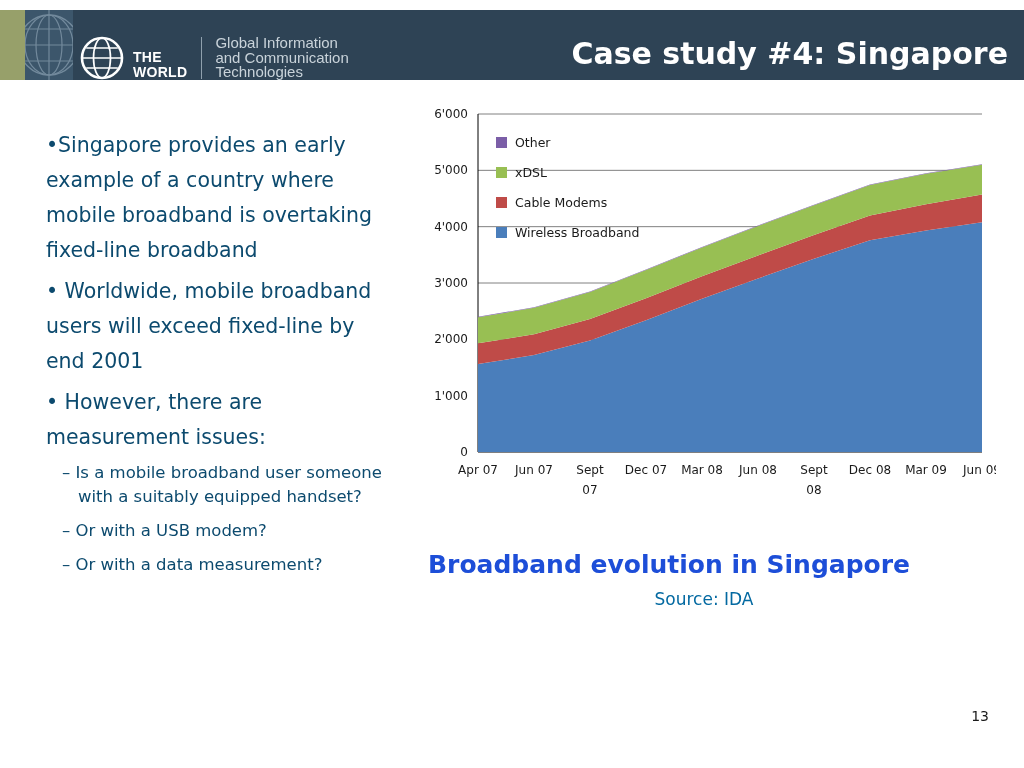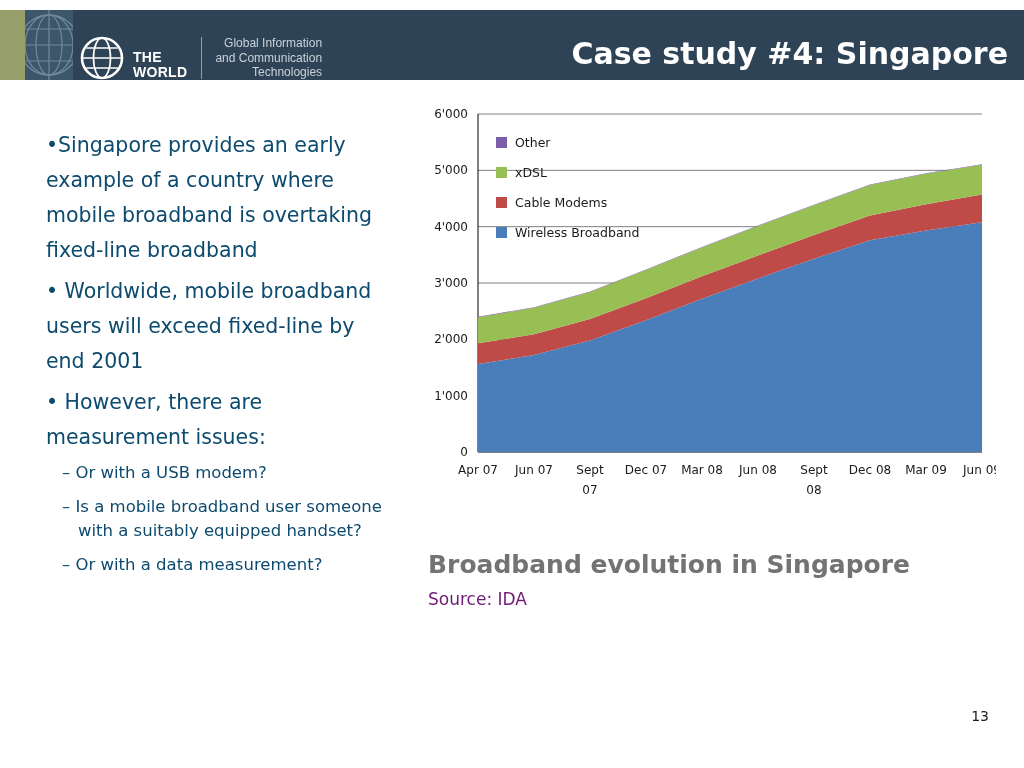--- a/index.html
+++ b/index.html
@@ -58,23 +58,22 @@
     margin-top: 28px;
   }
   .wb-divider {
     width: 1px; height: 42px;
     background: #8fa0ad;
     margin: 0 13px 0 14px;
   }
   .wb-sub {
     color: #c9d3da;
     font-family: "Liberation Sans", sans-serif;
-    font-size: 12px;
+    font-size: 15px;
     line-height: 14.5px;
-    text-align: right;
   }
   .header-title {
     position: absolute;
     right: 16px; top: 36px;
     color: #ffffff;
     font-family: "DejaVu Sans", sans-serif;
     font-size: 30px;
     font-weight: bold;
     white-space: nowrap;
   }
@@ -115,29 +114,29 @@
     font-size: 12px;
     fill: #1a1a1a;
   }
 
   .chart-caption {
     position: absolute;
     left: 428px; top: 550px;
     width: 560px;
     font-size: 25px;
     font-weight: bold;
-    color: #737373;
+    color: #1d4ed8;
   }
   .chart-source {
     position: absolute;
     left: 428px; top: 589px;
     width: 552px;
-    text-align: left;
+    text-align: center;
     font-size: 17px;
-    color: #701a75;
+    color: #0369a1;
   }
 
   .page-number {
     position: absolute;
     right: 35px; bottom: 44px;
     font-size: 14px;
     color: #1a1a1a;
   }
 </style>
 </head>
@@ -179,22 +178,22 @@
       <div>Technologies</div>
     </div>
   </div>
 
   <div class="header-title">Case study #4: Singapore</div>
 
   <div class="bullets">
     <div class="bullet-l1">•Singapore provides an early example of a country where mobile broadband is overtaking fixed-line broadband</div>
     <div class="bullet-l1">• Worldwide, mobile broadband users will exceed fixed-line by end 2001</div>
     <div class="bullet-l1">• However, there are measurement issues:</div>
+    <div class="bullet-l2">–  Is a mobile broadband user someone with a suitably equipped handset?</div>
     <div class="bullet-l2">–  Or with a USB modem?</div>
-    <div class="bullet-l2">–  Is a mobile broadband user someone with a suitably equipped handset?</div>
     <div class="bullet-l2">–  Or with a data measurement?</div>
   </div>
 
   <div class="chart-wrap">
     <svg id="chart" class="chart-svg" width="580" height="420" viewBox="0 0 580 420">
         <line x1="62" y1="352" x2="566" y2="352" stroke="#000000" stroke-width="1"></line>
         <text x="52" y="356" text-anchor="end" class="tick-label">0</text>
         <line x1="62" y1="295.6666666666667" x2="566" y2="295.6666666666667" stroke="#808080" stroke-width="1"></line>
         <text x="52" y="299.6666666666667" text-anchor="end" class="tick-label">1'000</text>
         <line x1="62" y1="239.33333333333331" x2="566" y2="239.33333333333331" stroke="#808080" stroke-width="1"></line>

